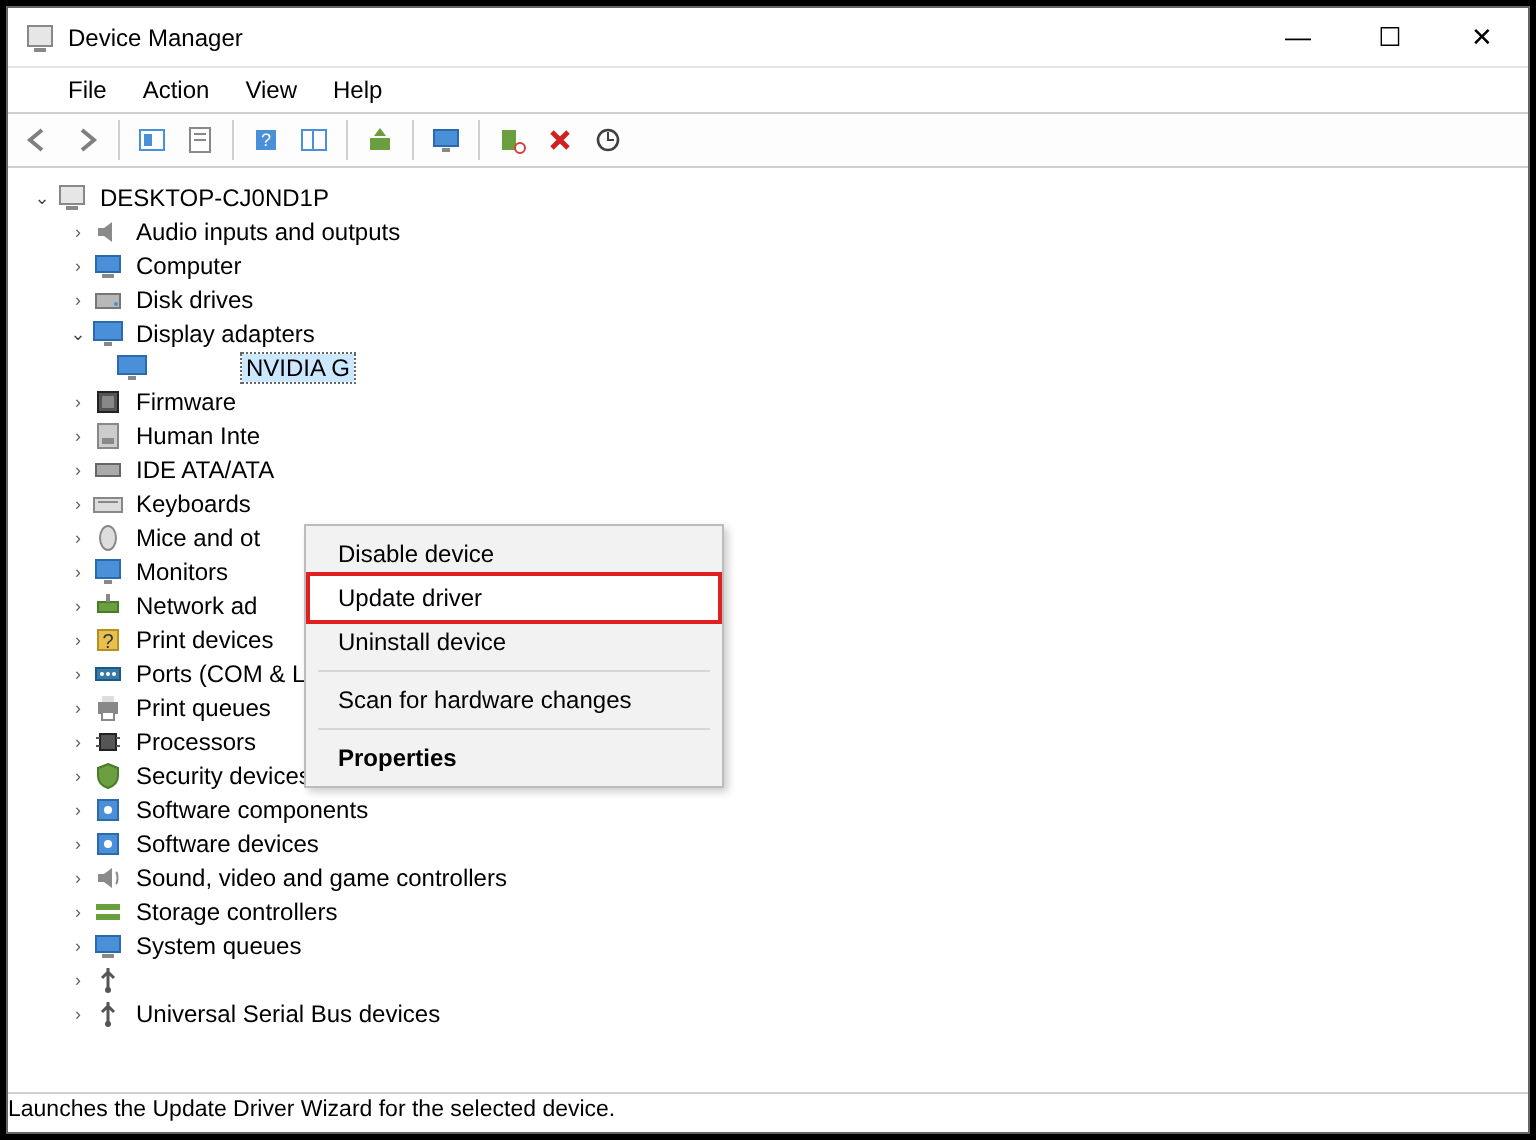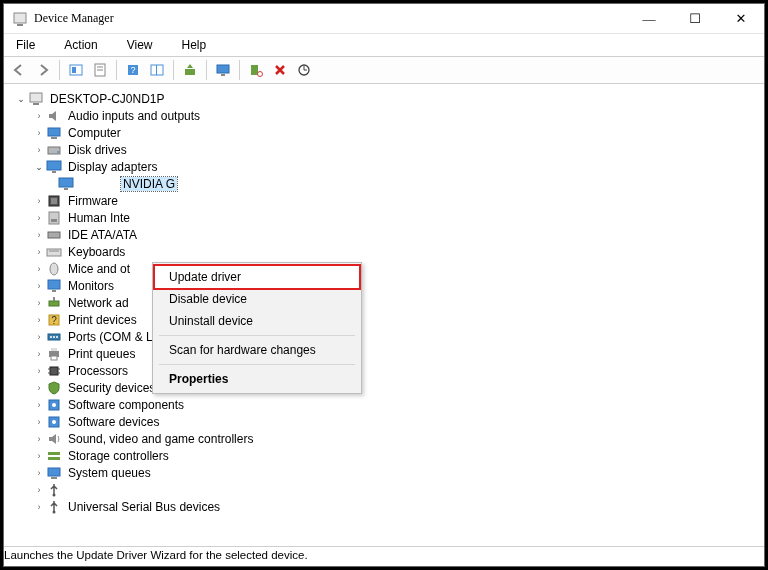--- a/index.html
+++ b/index.html
@@ -21,41 +21,40 @@
     display: flex;
     flex-direction: column;
   }
   
   .titlebar {
     height: 30px;
     display: flex;
     align-items: center;
     padding-left: 8px;
     border-bottom: 1px solid #e5e5e5;
-    font-family: Liberation Serif, serif;
   }
   .titlebar .app-icon {
     width: 16px; height: 16px;
     margin-right: 6px;
     display: inline-flex;
   }
   .titlebar .title { flex: 0 0 auto; }
   .titlebar .spacer { flex: 1; }
   .winbtn {
     width: 46px; height: 30px;
     display: flex; align-items: center; justify-content: center;
     font-size: 13px;
   }
   
   .menubar {
     height: 22px;
     display: flex;
     align-items: center;
-    padding-left: 4px;
-    gap: 13px;
+    padding-left: 22px;
+    gap: 2px;
   }
   .menuitem { padding: 2px 8px; }
   
   .toolbar {
     height: 28px;
     border-top: 1px solid #d0d0d0;
     border-bottom: 1px solid #d0d0d0;
     display: flex;
     align-items: center;
     padding: 0 4px;
@@ -479,22 +478,22 @@
               <path d="M8 2v10M8 4l-3 3M8 4l3 3" stroke="#555" stroke-width="1.5" fill="none"></path>
               <circle cx="8" cy="13" r="1.5" fill="#555"></circle>
             </svg>
           </span>
           <span class="node-label">Universal Serial Bus devices</span>
         </div>
       </div>
 
     <div class="context-menu">
       <div id="ctx-items">
+          <div class="ctx-item">Disable device</div>
           <div class="ctx-item highlight">Update driver</div>
-          <div class="ctx-item">Disable device</div>
           <div class="ctx-item">Uninstall device</div>
           <div class="ctx-sep"></div>
           <div class="ctx-item">Scan for hardware changes</div>
           <div class="ctx-sep"></div>
           <div class="ctx-item bold">Properties</div>
         </div>
     </div>
   </div>
 
   <div class="statusbar">

